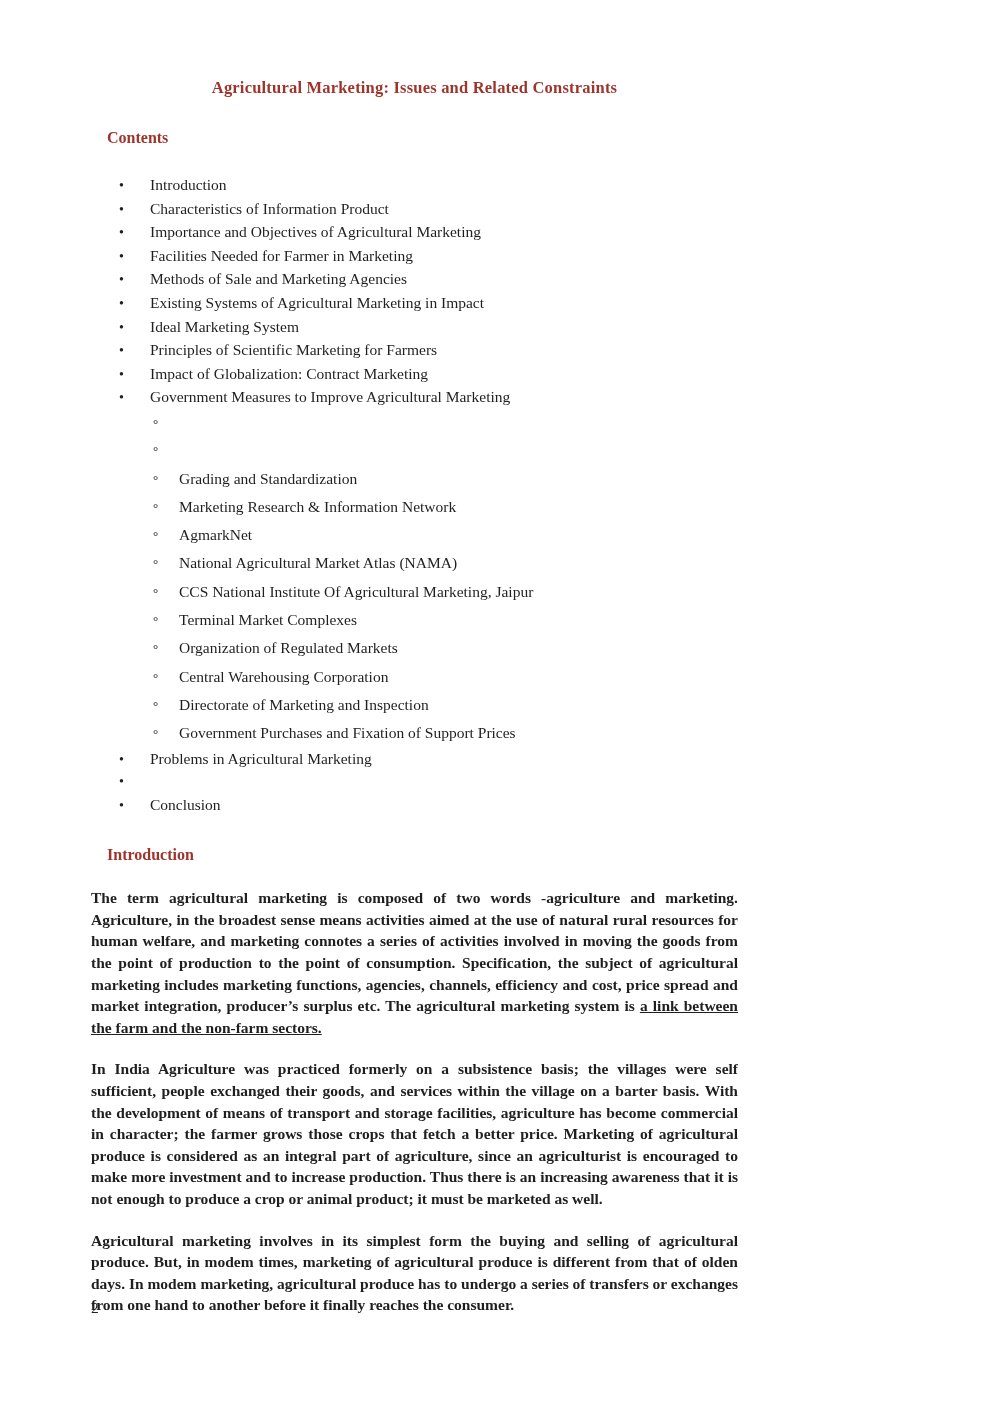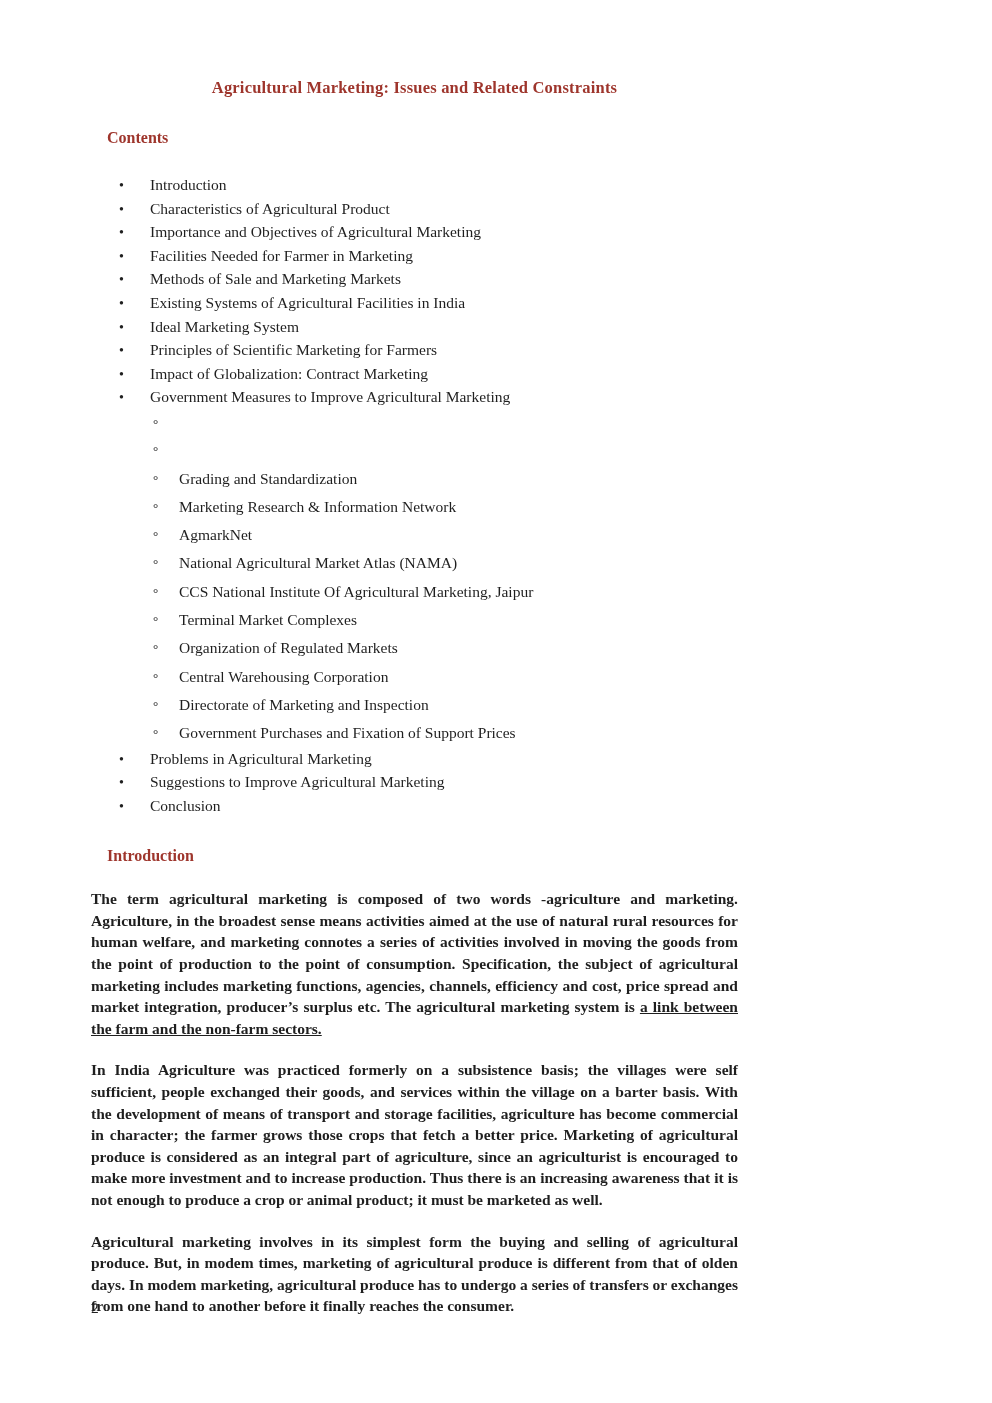--- a/index.html
+++ b/index.html
@@ -69,37 +69,37 @@
 
   <h2 class="section-heading contents-heading">Contents</h2>
 
   <ul class="toc" id="toc">
       <li class="toc-item lvl1">
         <span class="bullet b1">•</span>
         <span class="toc-label">Introduction</span>
       </li>
       <li class="toc-item lvl1">
         <span class="bullet b1">•</span>
-        <span class="toc-label">Characteristics of Agricultural Product</span>
+        <span class="toc-label">Characteristics of Information Product</span>
       </li>
       <li class="toc-item lvl1">
         <span class="bullet b1">•</span>
         <span class="toc-label">Importance and Objectives of Agricultural Marketing</span>
       </li>
       <li class="toc-item lvl1">
         <span class="bullet b1">•</span>
         <span class="toc-label">Facilities Needed for Farmer in Marketing</span>
       </li>
       <li class="toc-item lvl1">
         <span class="bullet b1">•</span>
-        <span class="toc-label">Methods of Sale and Marketing Markets</span>
+        <span class="toc-label">Methods of Sale and Marketing Agencies</span>
       </li>
       <li class="toc-item lvl1">
         <span class="bullet b1">•</span>
-        <span class="toc-label">Existing Systems of Agricultural Facilities in India</span>
+        <span class="toc-label">Existing Systems of Agricultural Marketing in Impact</span>
       </li>
       <li class="toc-item lvl1">
         <span class="bullet b1">•</span>
         <span class="toc-label">Ideal Marketing System</span>
       </li>
       <li class="toc-item lvl1">
         <span class="bullet b1">•</span>
         <span class="toc-label">Principles of Scientific Marketing for Farmers</span>
       </li>
       <li class="toc-item lvl1">
@@ -155,21 +155,20 @@
       <li class="toc-item lvl2">
         <span class="bullet b2">°</span>
         <span class="toc-label">Government Purchases and Fixation of Support Prices</span>
       </li>
       <li class="toc-item lvl1">
         <span class="bullet b1">•</span>
         <span class="toc-label">Problems in Agricultural Marketing</span>
       </li>
       <li class="toc-item lvl1">
         <span class="bullet b1">•</span>
-        <span class="toc-label">Suggestions to Improve Agricultural Marketing</span>
       </li>
       <li class="toc-item lvl1">
         <span class="bullet b1">•</span>
         <span class="toc-label">Conclusion</span>
       </li>
     </ul>
 
   <h2 class="section-heading intro-heading">Introduction</h2>
 
   <p class="body-para first-para"><span>The term agricultural marketing is composed of two words -agriculture and marketing. Agriculture, in the broadest sense means activities aimed at the use of natural rural resources for human welfare, and marketing connotes a series of activities involved in moving the goods from the point of production to the point of consumption. Specification, the subject of agricultural marketing includes marketing functions, agencies, channels, efficiency and cost, price spread and market integration, producer’s surplus etc. The agricultural marketing system is </span><span class="underlined">a link between the farm and the non-farm sectors.</span></p>

